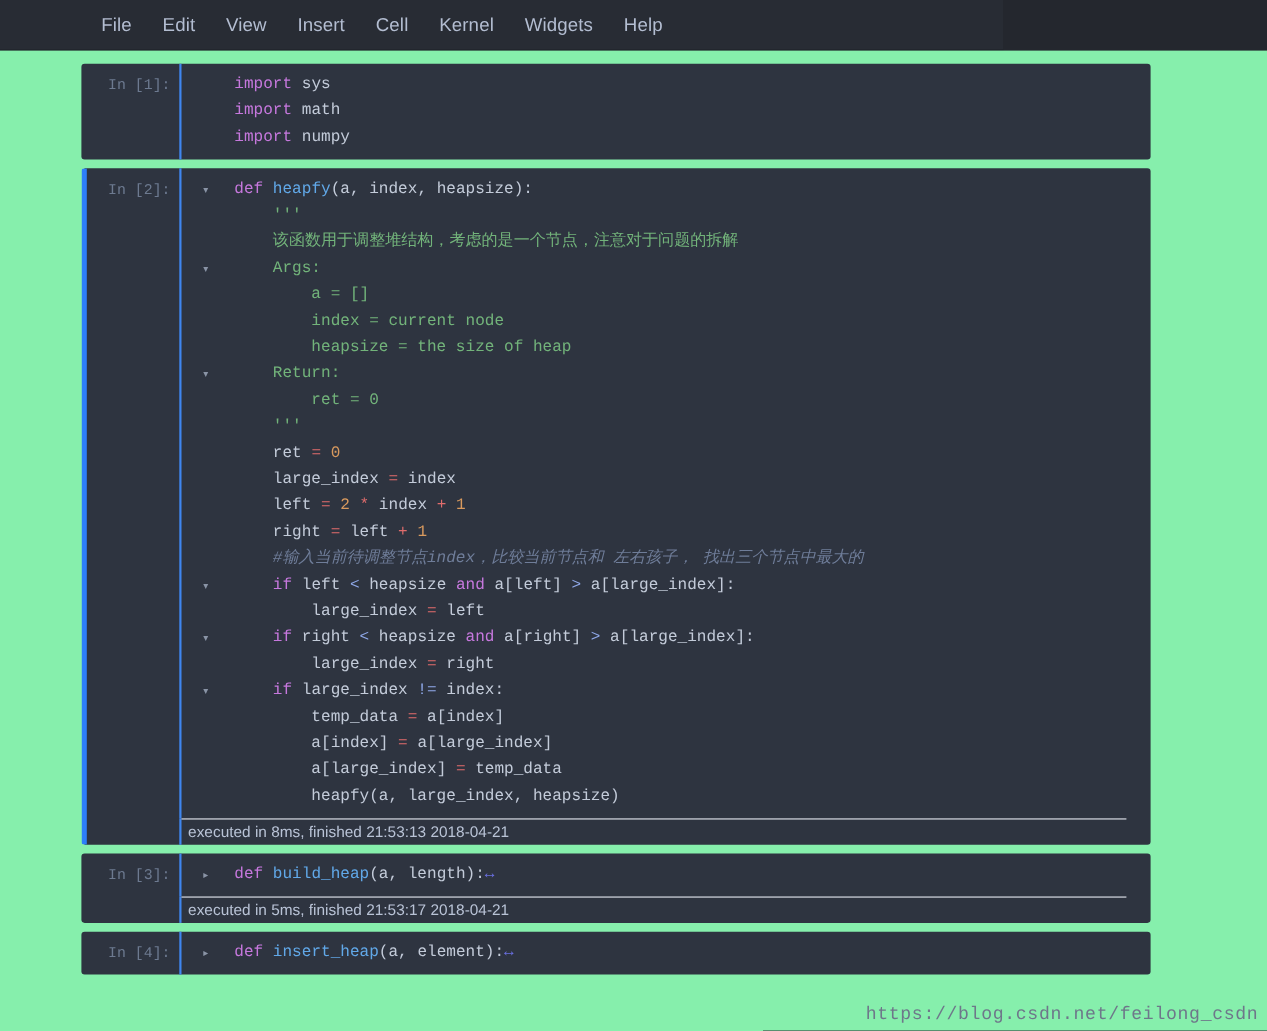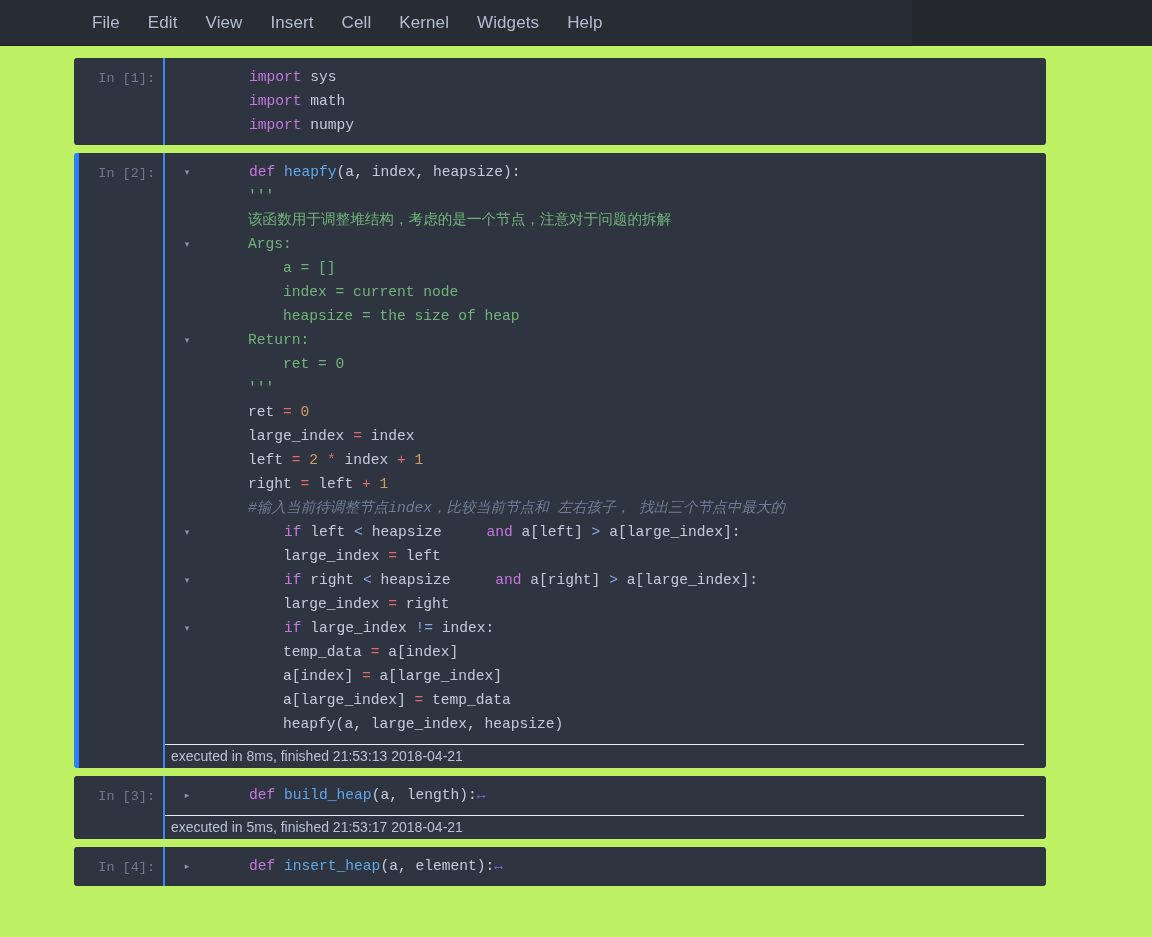--- a/index.html
+++ b/index.html
@@ -62,21 +62,21 @@
     border-radius: 50%;
     margin-left: 11px;
     background: transparent;
   }
 
   
   #notebook {
     position: relative;
     width: 1152px;
     height: 891px;
-    background: #bef264;
+    background: #86efac;
     padding-top: 12px;
   }
 
   .cell {
     position: relative;
     width: 972px;
     margin: 0 0 8px 74px;
     background: #2e3440;
     border-radius: 3px;
     display: flex;
@@ -131,21 +131,21 @@
     font-family: "Liberation Mono", monospace;
     font-size: 14.6px;
     line-height: 24px;
     color: #c3cbd9;
     white-space: pre;
     flex: 1 1 auto;
     overflow: hidden;
   }
 
   
-  .kw   { color: #c678dd; margin-left: 36px; }
+  .kw   { color: #c678dd; }
   .fn   { color: #61a8e8; }
   .str  { color: #72b37a; }
   .num  { color: #d99a5e; }
   .op   { color: #e06c6c; }
   .cmp  { color: #8fa8e8; }
   .cmt  { color: #6f7d99; font-style: italic; }
   .plain{ color: #c3cbd9; }
   .ellip{ color: #6a6fe0; }
 
   .exec-wrap {
@@ -289,13 +289,14 @@
           <div class="prompt">In [4]:</div>
           <div class="code-area">
             <div class="gutter">
               <div class="fold">▸</div>
             </div>
             <pre class="code"><span class="kw">def</span> <span class="fn">insert_heap</span>(<span class="plain">a</span>, <span class="plain">element</span>):<span class="ellip">↔</span></pre>
           </div>
         </div>
       </div>
     </div>
+  <div id="watermark">https://blog.csdn.net/feilong_csdn</div>
 </div>
 
 </body></html>

